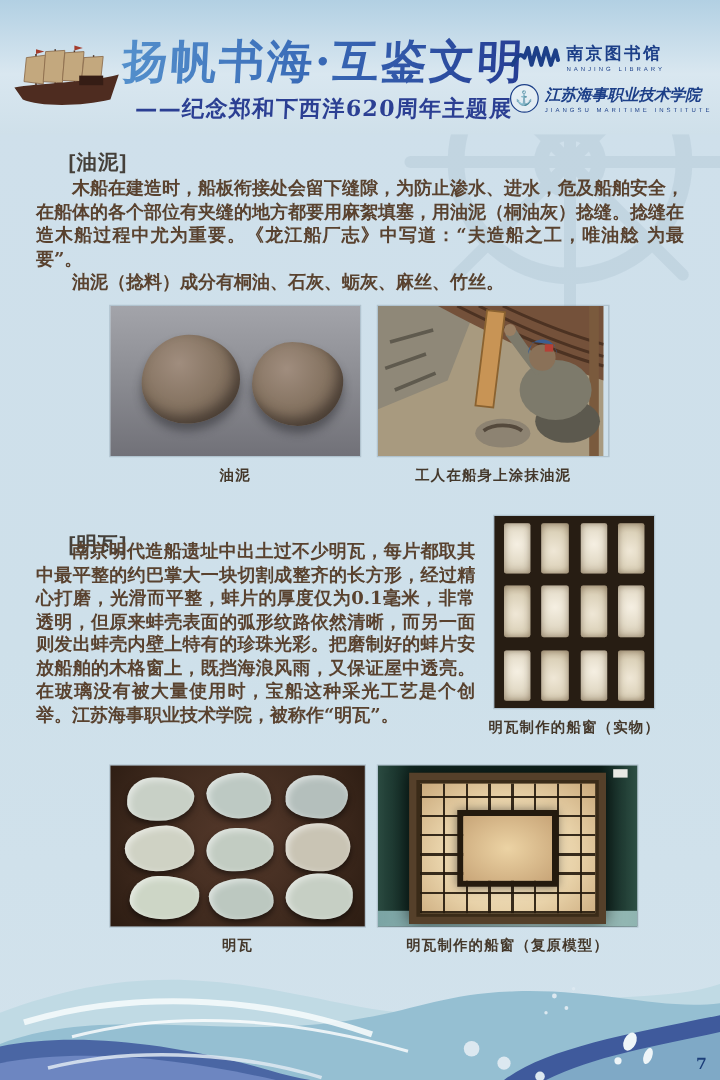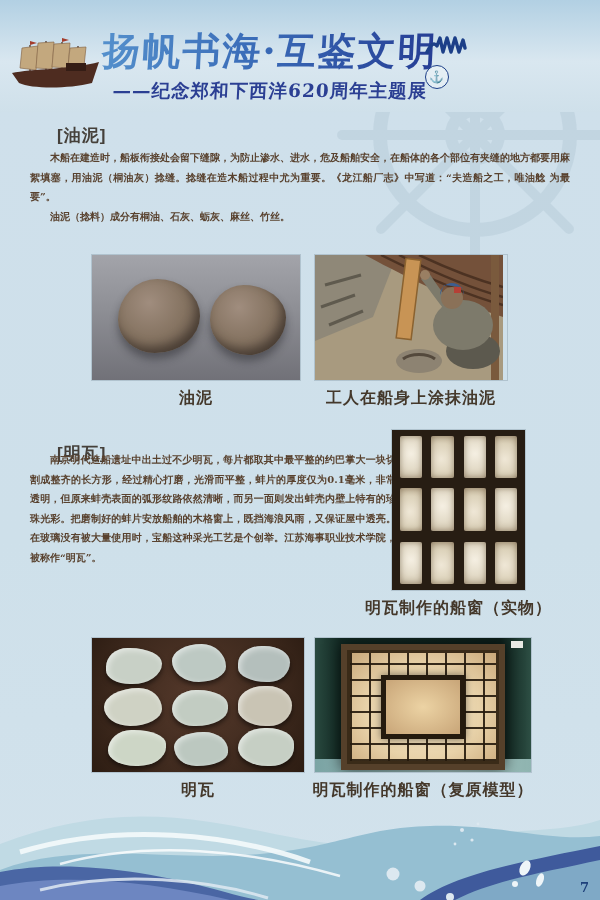--- a/index.html
+++ b/index.html
@@ -26,28 +26,28 @@
            color:#1c3f88;margin-top:1px;white-space:nowrap;}
   .zigzag{width:42px;height:24px;flex:none;}
   .anchor-badge{flex:none;width:22px;height:22px;border:1.6px solid #1c3f88;border-radius:50%;
            display:flex;align-items:center;justify-content:center;font-size:12px;color:#1c3f88;
            background:rgba(255,255,255,.35);}
   
   .watermark{position:absolute;left:330px;top:-8px;width:290px;height:290px;opacity:.09;pointer-events:none;}
   
   .sec-title{position:absolute;margin:0;font-family:"Liberation Sans","DejaVu Sans",sans-serif;
              font-size:17px;font-weight:700;color:#45403a;letter-spacing:1px;text-align:right;}
-  .sec-body{position:absolute;color:#59422f;font-weight:700;font-size:10px;line-height:19.5px;
+  .sec-body{position:absolute;color:#59422f;font-weight:700;font-size:15px;line-height:19.5px;
             text-align:justify;}
   .sec-body p{margin:0;text-indent:2em;}
   
   figure{position:absolute;margin:0;}
   .photo{position:relative;width:100%;overflow:hidden;box-shadow:0 0 0 1px rgba(120,140,155,.35);}
   figcaption{position:absolute;left:50%;transform:translateX(-50%);white-space:nowrap;
-             font-family:Liberation Mono, monospace;font-size:16px;font-weight:700;
+             font-family:Liberation Mono, monospace;font-size:12px;font-weight:700;
              color:#44382b;letter-spacing:1px;}
   
   .photo-clay{height:125px;background:linear-gradient(180deg,#a3a4aa 0%,#8d8e94 45%,#717178 100%);}
   .lump{position:absolute;background:radial-gradient(circle at 38% 32%,#a08d7e 0%,#857361 50%,#645549 85%,#52463c 100%);
         box-shadow:0 6px 8px rgba(30,30,35,.45), inset -4px -6px 10px rgba(40,32,26,.5);}
   .lump1{left:26px;top:24px;width:82px;height:74px;border-radius:48% 52% 55% 45%/55% 50% 50% 45%;}
   .lump2{left:118px;top:30px;width:76px;height:70px;border-radius:44% 56% 50% 50%/50% 46% 54% 50%;}
   
   .photo-lattice{height:160px;background:#271d13;padding:0;display:grid;box-sizing:border-box;
         grid-template-columns:8px 1fr 9px 1fr 10px 1fr 9px 1fr 8px;
@@ -119,23 +119,31 @@
     <div class="title-block">
       <h1 class="main-title">扬帆书海·互鉴文明</h1>
       <div class="sub-title">——纪念郑和下西洋620周年主题展</div>
     </div>
 
     <div class="logos">
       <div class="logo-row">
         <svg class="zigzag" viewBox="0 0 42 24">
           <path d="M2,18 C6,10 9,8 12,12 L15,4 L18,18 L22,4 L26,18 L30,4 L34,18 L38,6 L40,14" fill="none" stroke="#1c3f88" stroke-width="3.4" stroke-linecap="round" stroke-linejoin="round"></path>
         </svg>
+        <div>
+          <span class="logo-cn">南京图书馆</span>
+          <span class="logo-en">NANJING LIBRARY</span>
+        </div>
       </div>
       <div class="logo-row" style="margin-top:7px;">
         <span class="anchor-badge">⚓</span>
+        <div>
+          <span class="logo-cn script">江苏海事职业技术学院</span>
+          <span class="logo-en">JIANGSU MARITIME INSTITUTE</span>
+        </div>
       </div>
     </div>
   </div>
 
   <h2 class="sec-title" style="left:57px;top:124px;">[油泥]</h2>
   <div class="sec-body" style="left:30px;top:148px;width:540px;">
     <p>木船在建造时，船板衔接处会留下缝隙，为防止渗水、进水，危及船舶安全，在船体的各个部位有夹缝的地方都要用麻絮填塞，用油泥（桐油灰）捻缝。捻缝在造木船过程中尤为重要。《龙江船厂志》中写道：“夫造船之工，唯油艌 为最要”。</p>
     <p>油泥（捻料）成分有桐油、石灰、蛎灰、麻丝、竹丝。</p>
   </div>
 
@@ -169,21 +177,21 @@
       </svg>
     </div>
     <figcaption style="top:133px;">工人在船身上涂抹油泥</figcaption>
   </figure>
 
   <h2 class="sec-title" style="left:57px;top:442px;">[明瓦]</h2>
   <div class="sec-body" style="left:30px;top:450px;width:366px;">
     <p>南京明代造船遗址中出土过不少明瓦，每片都取其中最平整的约巴掌大一块切割成整齐的长方形，经过精心打磨，光滑而平整，蚌片的厚度仅为0.1毫米，非常透明，但原来蚌壳表面的弧形纹路依然清晰，而另一面则发出蚌壳内壁上特有的珍珠光彩。把磨制好的蚌片安放船舶的木格窗上，既挡海浪风雨，又保证屋中透亮。在玻璃没有被大量使用时，宝船这种采光工艺是个创举。江苏海事职业技术学院，被称作“明瓦”。</p>
   </div>
 
-  <figure style="left:392px;top:430px;width:133px;">
+  <figure style="left:412px;top:430px;width:133px;">
     <div class="photo photo-lattice">
       <div style="grid-area:2/2;" class="pane"></div>
       <div style="grid-area:2/4;" class="pane alt"></div>
       <div style="grid-area:2/6;" class="pane"></div>
       <div style="grid-area:2/8;" class="pane alt"></div>
       <div style="grid-area:4/2;" class="pane alt"></div>
       <div style="grid-area:4/4;" class="pane"></div>
       <div style="grid-area:4/6;" class="pane alt"></div>
       <div style="grid-area:4/8;" class="pane"></div>
       <div style="grid-area:6/2;" class="pane"></div>

